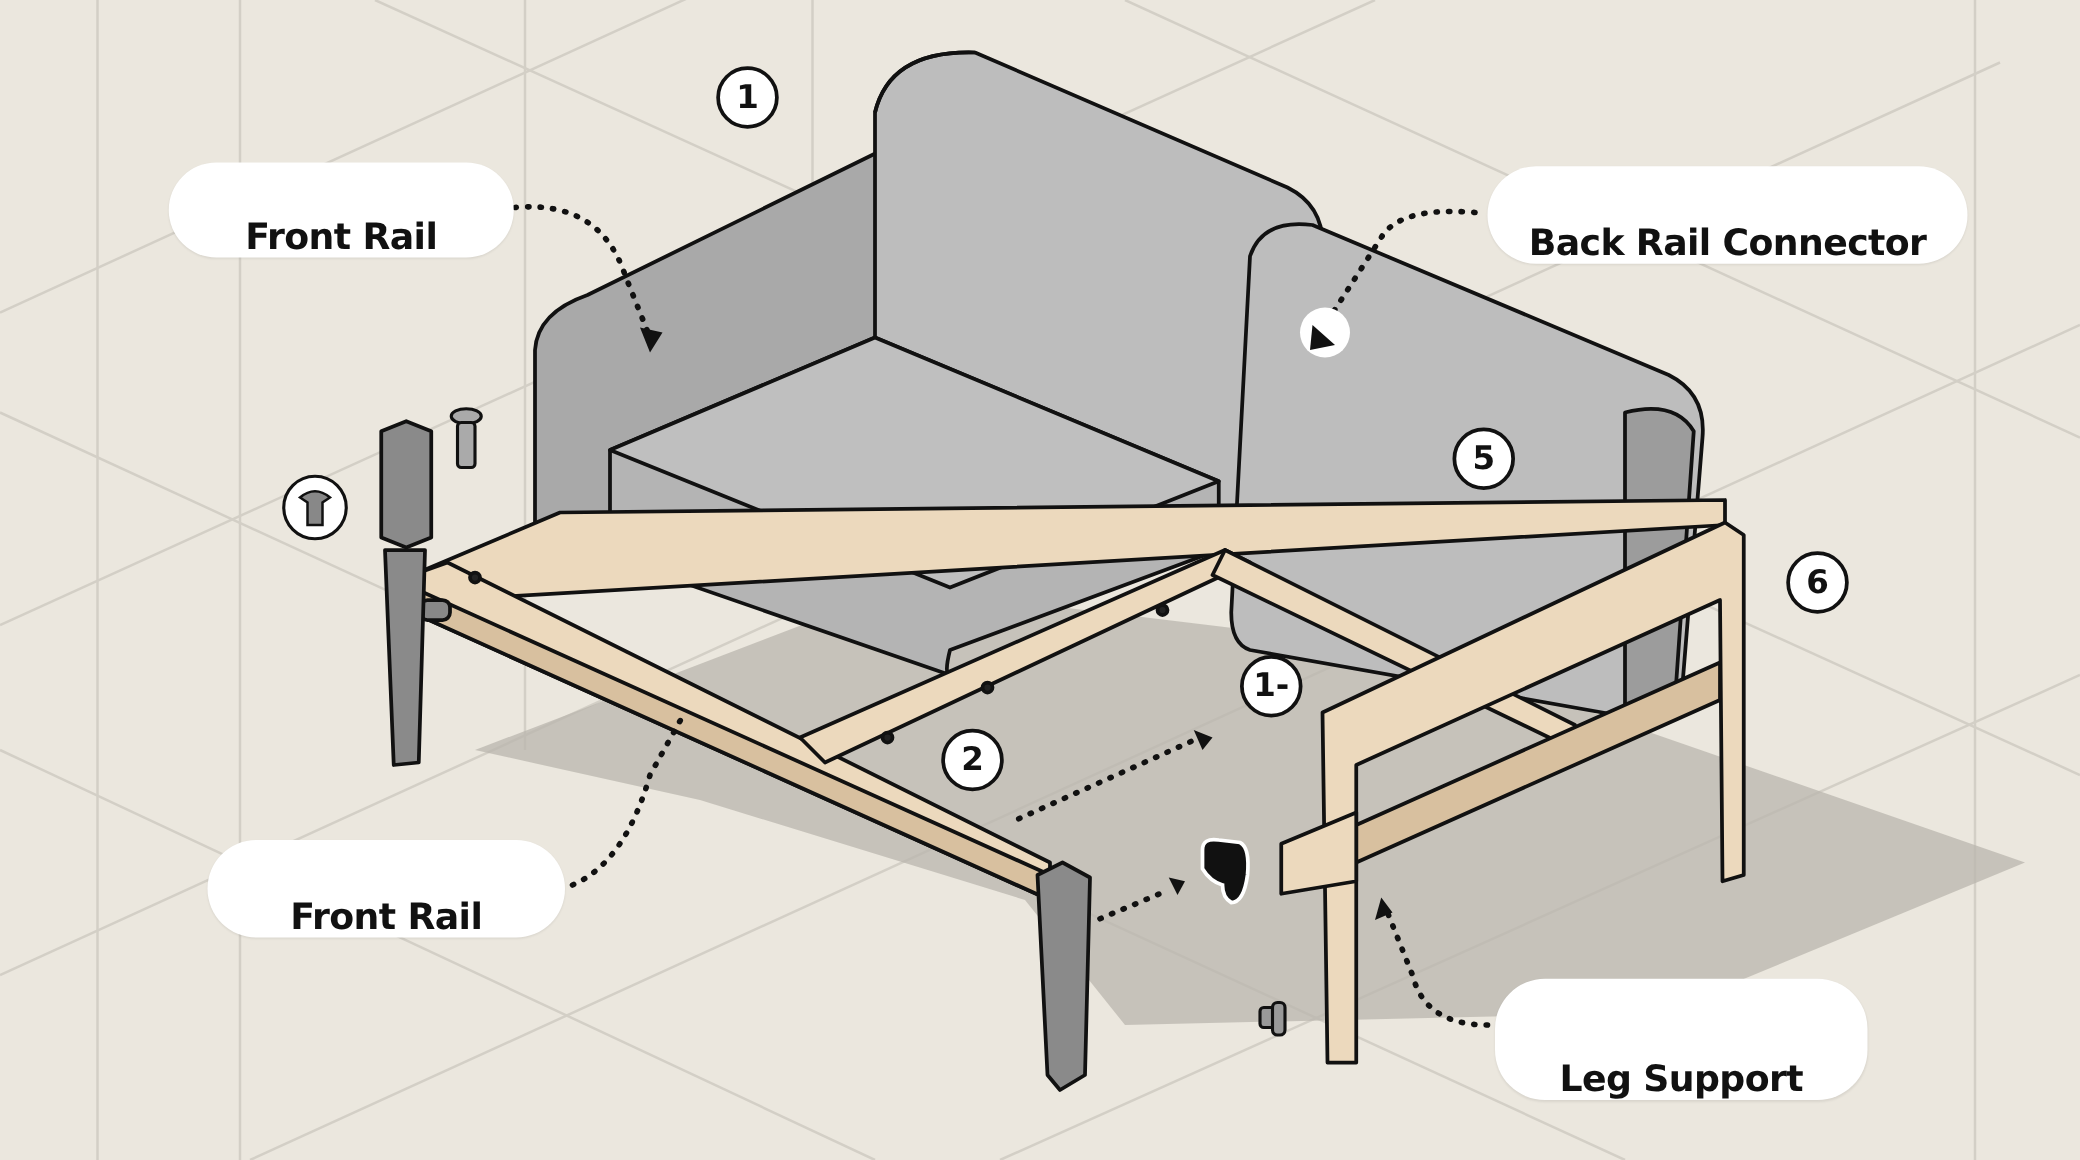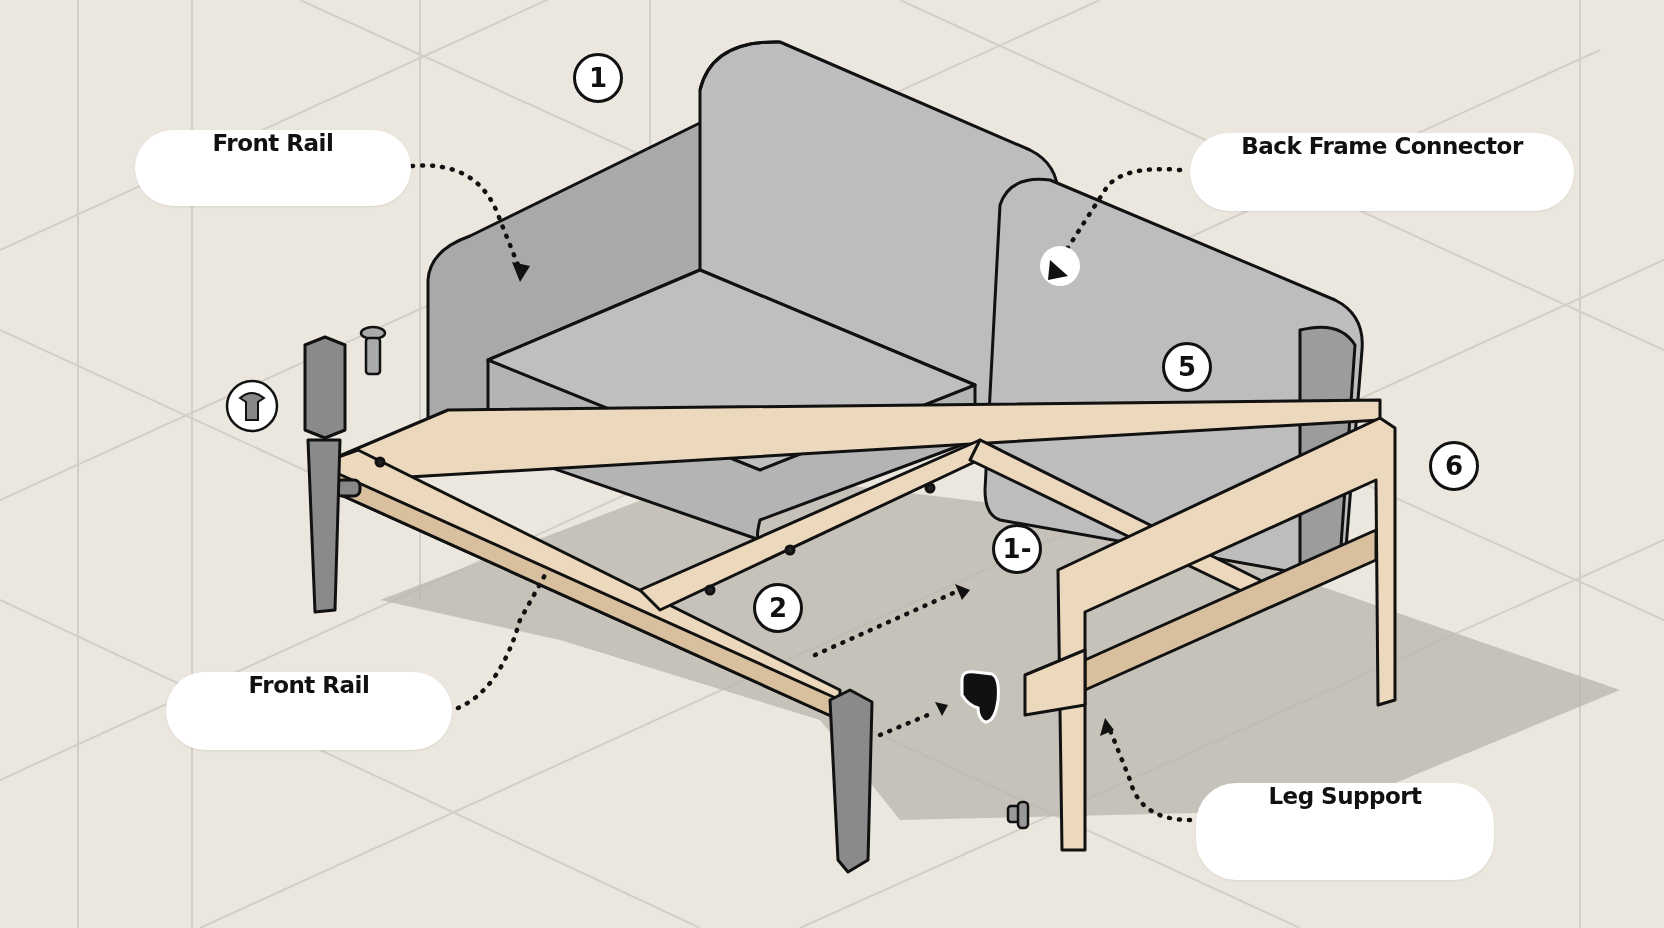--- a/index.html
+++ b/index.html
@@ -1,22 +1,22 @@
 <!DOCTYPE html>
 <html><head>
 <meta charset="utf-8">
 <style>
   html, body { margin: 0; padding: 0; }
   body { width: 1664px; height: 928px; overflow: hidden; background: #ebe7de; position: relative; font-family: "Liberation Sans", sans-serif; }
   #scene { position: absolute; left: 0; top: 0; width: 1664px; height: 928px; }
   .label {
     position: absolute; background: #ffffff; border-radius: 40px;
-    display: flex; align-items: flex-start; justify-content: center;
+    display: flex; align-items: flex-end; justify-content: center;
     font-family: "DejaVu Sans", sans-serif; font-weight: bold; color: #111111;
-    font-size: 23px; letter-spacing: -0.5px;
+    font-size: 29px; letter-spacing: -0.5px;
     box-shadow: 0 1px 2px rgba(0,0,0,0.08);
   }
   .num {
     position: absolute; width: 50px; height: 50px; border-radius: 50%;
     background: #ffffff; border: 3px solid #111; box-sizing: border-box;
     display: flex; align-items: center; justify-content: center;
     font-family: "DejaVu Sans", sans-serif; font-weight: bold; font-size: 26px; color: #111;
   }
 </style>
 </head>
@@ -119,21 +119,21 @@
   <g>
     <circle cx="1060" cy="266" r="20" fill="#fff"></circle>
     <polygon points="1048,280 1050,260 1068,276" fill="#111"></polygon>
   </g>
 </svg>
 
 <div class="label" style="left:135px; top:130px; width:276px; height:76px;">
   <span>Front Rail</span>
 </div>
 <div class="label" style="left:1190px; top:133px; width:384px; height:78px;">
-  <span>Back Frame Connector</span>
+  <span>Back Rail Connector</span>
 </div>
 <div class="label" style="left:166px; top:672px; width:286px; height:78px;">
   <span>Front Rail</span>
 </div>
 <div class="label" style="left:1196px; top:783px; width:298px; height:97px;">
   <span>Leg Support</span>
 </div>
 
 <div class="num" style="left:573px; top:53px;">
     <span>1</span>

